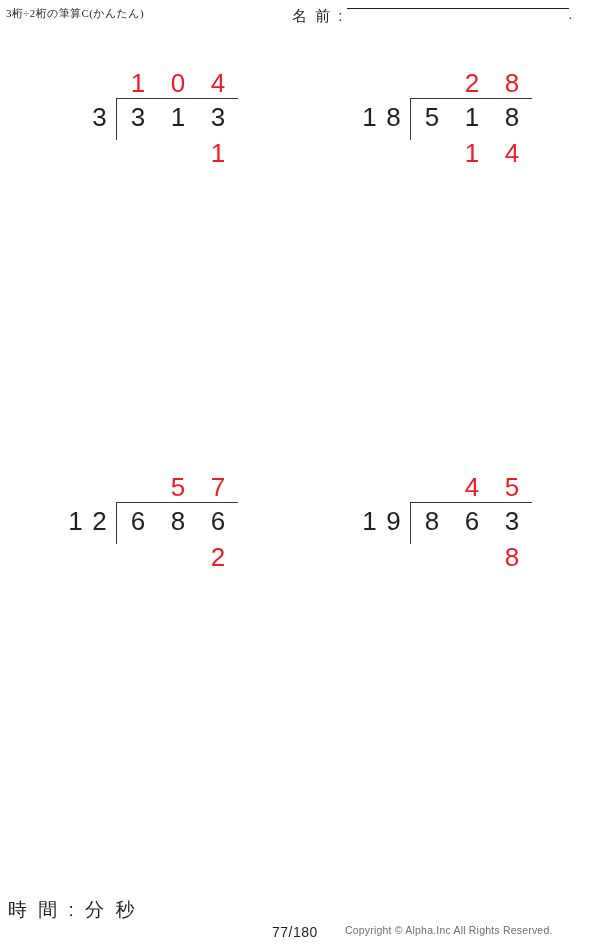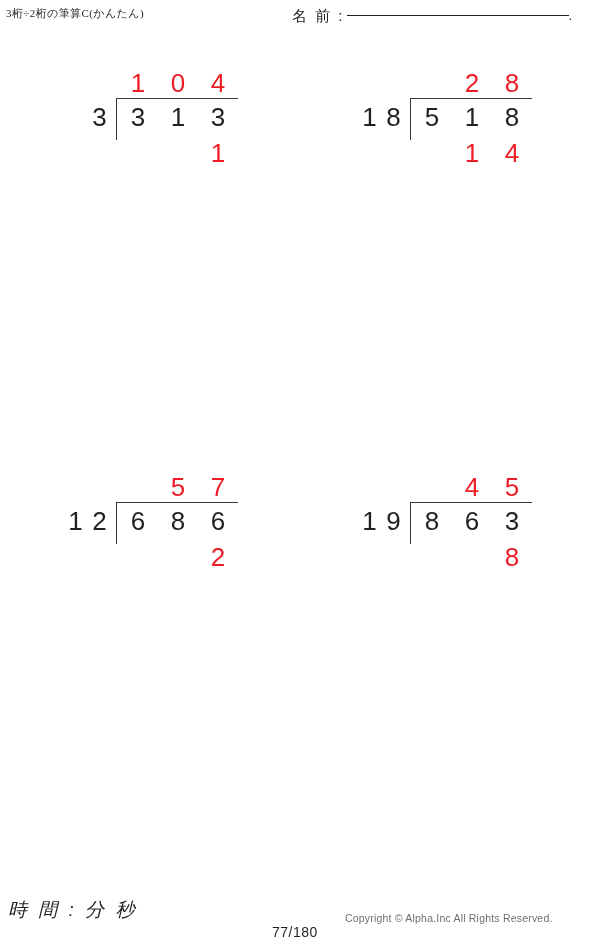--- a/index.html
+++ b/index.html
@@ -25,21 +25,21 @@
     letter-spacing: 0.4px;
     color: #231f20;
     white-space: nowrap;
     font-family: Liberation Serif, serif;
   }
   #name-field {
     position: absolute;
     left: 292px;
     top: 8px;
     display: flex;
-    align-items: center;
+    align-items: flex-start;
     white-space: nowrap;
   }
   #name-field .name-label {
     font-size: 15px;
     letter-spacing: 2px;
     color: #231f20;
     line-height: 1;
     padding-bottom: 2px;
   }
   #name-field .name-rule {
@@ -113,21 +113,20 @@
     color: #231f20;
   }
   .cell.red  { color: #ee1c25; }
 
   
   #time-field {
     position: absolute;
     left: 8px;
     bottom: 18px;
     width: 210px;
-    font-style: italic;
   }
   #time-field .time-text {
     font-size: 19px;
     letter-spacing: 3px;
     color: #231f20;
     white-space: nowrap;
     display: block;
     padding-bottom: 3px;
   }
   #time-field .time-rule {
@@ -139,21 +138,21 @@
     position: absolute;
     left: 272px;
     bottom: 4px;
     font-size: 14px;
     letter-spacing: 0.5px;
     color: #231f20;
   }
   #copyright {
     position: absolute;
     left: 345px;
-    bottom: 20px;
+    bottom: 8px;
     font-size: 10.5px;
     letter-spacing: 0.2px;
     color: #6f6f6f;
     white-space: nowrap;
   }
 </style>
 </head>
 <body>
 
 <div id="worksheet-title">3桁÷2桁の筆算C(かんたん)</div>

